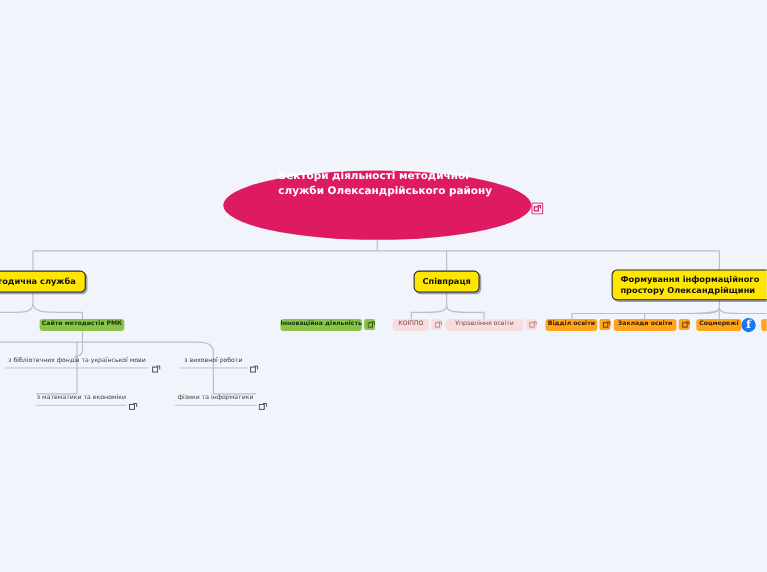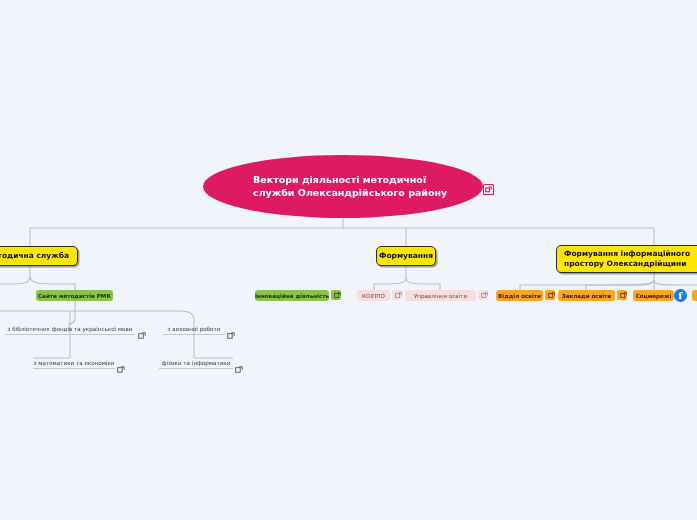--- a/index.html
+++ b/index.html
@@ -29,21 +29,21 @@
     top: 0;
     width: 697px;
     height: 520px;
     pointer-events: none;
   }
 
   .node {
     position: absolute;
     box-sizing: border-box;
     display: flex;
-    align-items: center;
+    align-items: flex-start;
     white-space: nowrap;
   }
 
   
   .root-node {
     left: 203px;
     top: 155px;
     width: 280px;
     height: 63px;
     background: #dd1a62;
@@ -259,21 +259,21 @@
       <rect x="3" y="4.4" width="4" height="4" fill="none" stroke="#dd1a62" stroke-width="1.2"></rect>
       <path d="M6.2,3.2 L9,3.2 L9,6" fill="none" stroke="#dd1a62" stroke-width="1.2"></path>
     </svg>
   </div>
 
   <div class="node lvl1" id="node-metod">
     <span>етодична служба</span>
   </div>
 
   <div class="node lvl1" id="node-spivpr">
-    <span>Формування</span>
+    <span>Співпраця</span>
   </div>
 
   <div class="node lvl1" id="node-inform">
     <span>Формування інформаційного простору Олександрійщини</span>
   </div>
 
   <div class="node chip chip-green" id="node-sites">
     <span>Сайти методистів РМК</span>
   </div>
 

